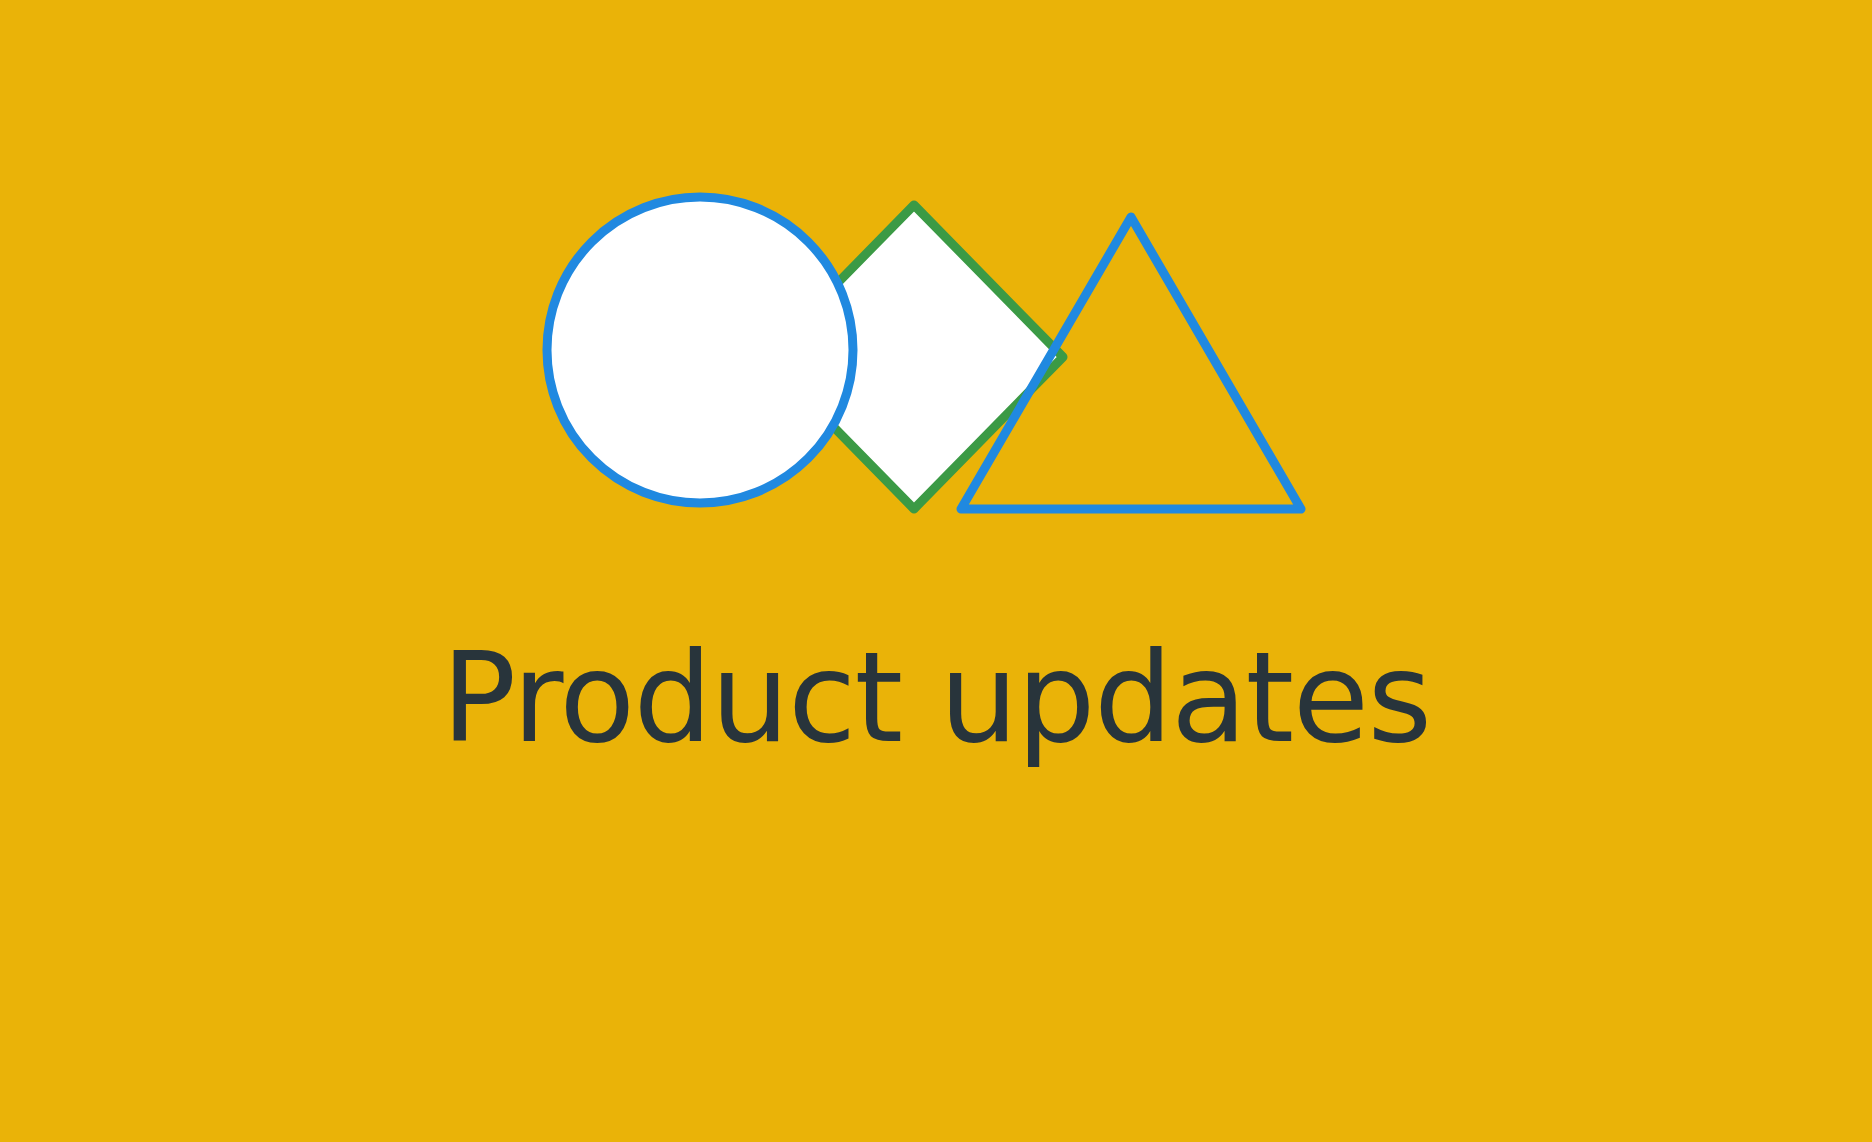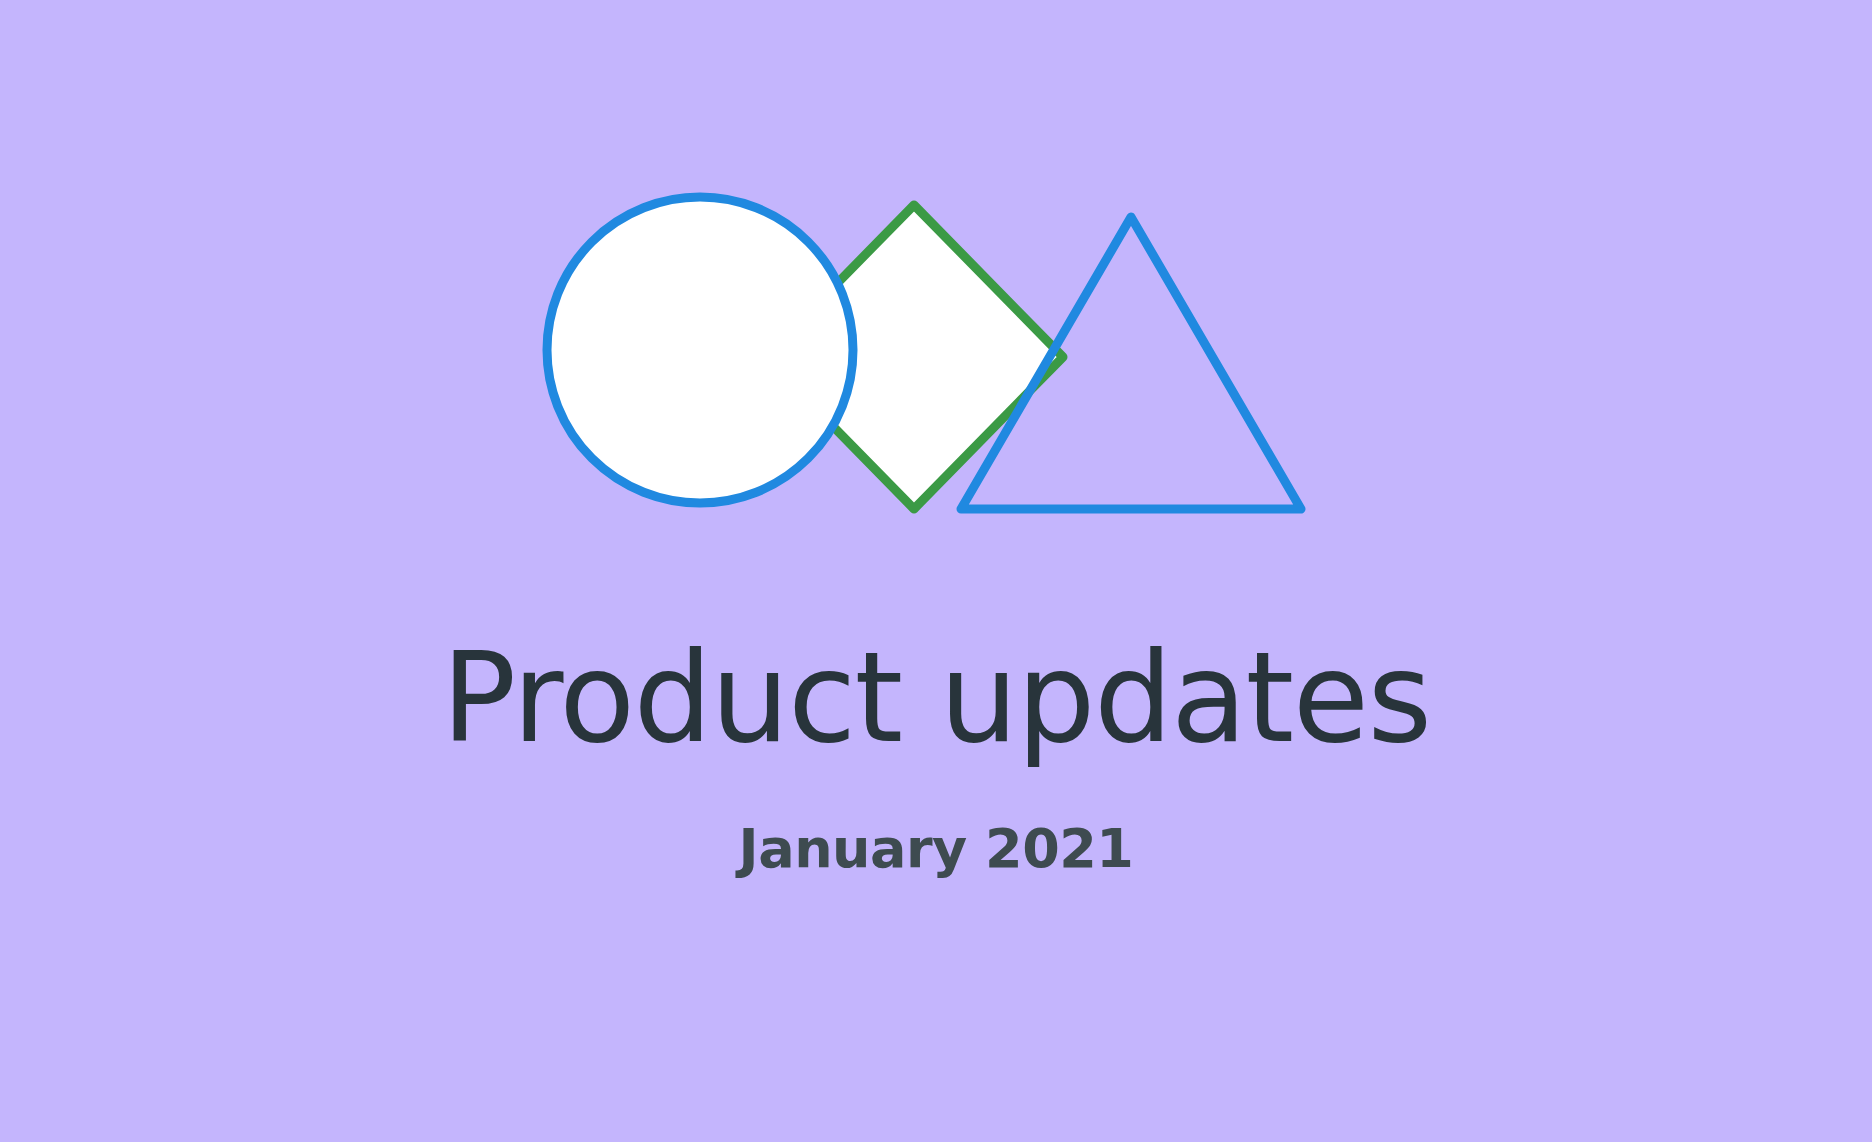--- a/index.html
+++ b/index.html
@@ -12,21 +12,21 @@
     height: 1142px;
     background: #ffffff;
     font-family: "Liberation Sans", sans-serif;
     overflow: hidden;
   }
 
   .slide {
     position: relative;
     width: 1872px;
     height: 1142px;
-    background: #c4b5fd;
+    background: #eab308;
     display: block;
   }
 
   
   .logo-wrap {
     position: absolute;
     left: 0;
     top: 0;
     width: 1872px;
     height: 600px;
@@ -82,16 +82,15 @@
       <polygon points="914,205 1063,357 914,509 765,357" fill="#ffffff" stroke="#3b9a45" stroke-width="9" stroke-linejoin="round"></polygon>
 
       <polygon points="1131,217 1301,509 961,509" fill="none" stroke="#2089e0" stroke-width="9" stroke-linejoin="round"></polygon>
 
       <circle cx="700" cy="350" r="153" fill="#ffffff" stroke="#2089e0" stroke-width="9"></circle>
     </svg>
   </div>
 
   <div class="text-block">
     <h1 class="page-title" style="color: rgb(40, 52, 59);">Product updates</h1>
-    <p class="page-subtitle" style="color: rgb(62, 75, 80);">January 2021</p>
   </div>
 
 </div>
 
 </body></html>

